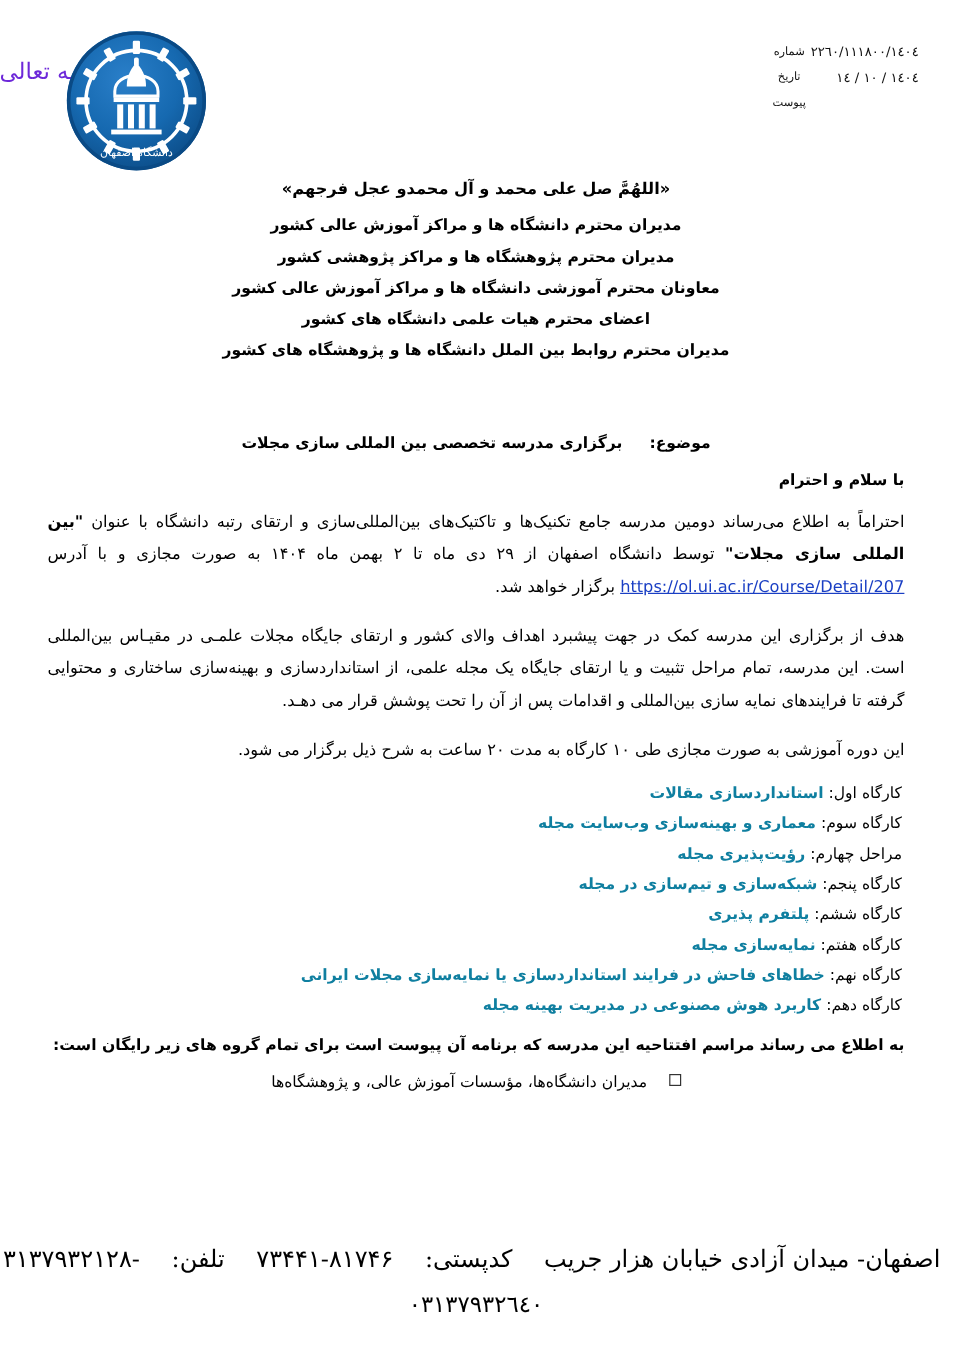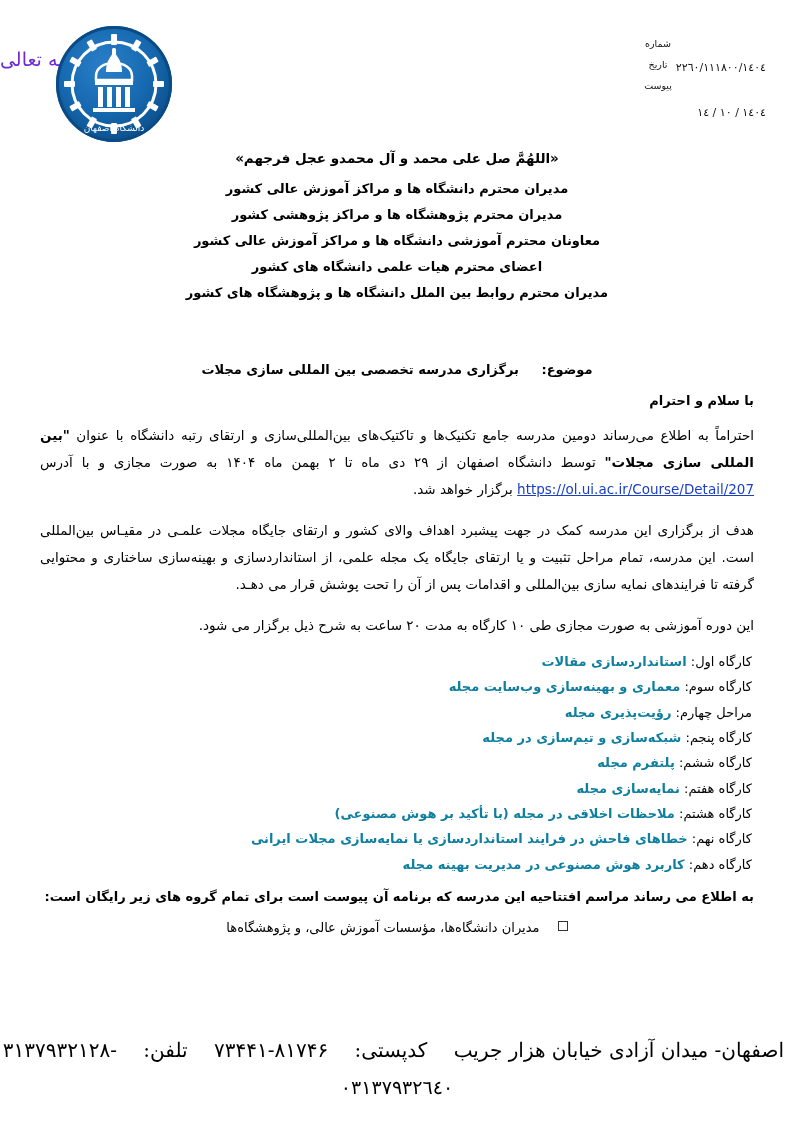--- a/index.html
+++ b/index.html
@@ -42,21 +42,21 @@
     font-size: 11px;
     line-height: 1.9;
     color: #111;
     font-family: "DejaVu Sans", sans-serif;
   }
   .reg-values {
     text-align: right;
     direction: ltr;
     unicode-bidi: bidi-override;
   }
-  .reg-values div { white-space: nowrap; margin-top: 24px; }
+  .reg-values div { white-space: nowrap; }
   .reg-labels {
     text-align: center;
     font-size: 9.5px;
     line-height: 2.2;
   }
 
   .basmala {
     position: absolute;
     top: 28px;
     left: 0;
@@ -309,29 +309,25 @@
       <div class="row">
         <span class="ws-label">مراحل چهارم:</span>
         <span class="ws-title">رؤیت‌پذیری مجله</span>
       </div>
       <div class="row">
         <span class="ws-label">کارگاه پنجم:</span>
         <span class="ws-title">شبکه‌سازی و تیم‌سازی در مجله</span>
       </div>
       <div class="row">
         <span class="ws-label">کارگاه ششم:</span>
-        <span class="ws-title">پلتفرم مجله</span>
+        <span class="ws-title">پلتفرم پذیری</span>
       </div>
       <div class="row">
         <span class="ws-label">کارگاه هفتم:</span>
         <span class="ws-title">نمایه‌سازی مجله</span>
-      </div>
-      <div class="row">
-        <span class="ws-label">کارگاه هشتم:</span>
-        <span class="ws-title">ملاحظات اخلاقی در مجله (با تأکید بر هوش مصنوعی)</span>
       </div>
       <div class="row">
         <span class="ws-label">کارگاه نهم:</span>
         <span class="ws-title">خطاهای فاحش در فرایند استانداردسازی یا نمایه‌سازی مجلات ایرانی</span>
       </div>
       <div class="row">
         <span class="ws-label">کارگاه دهم:</span>
         <span class="ws-title">کاربرد هوش مصنوعی در مدیریت بهینه مجله</span>
       </div>
     </div>

